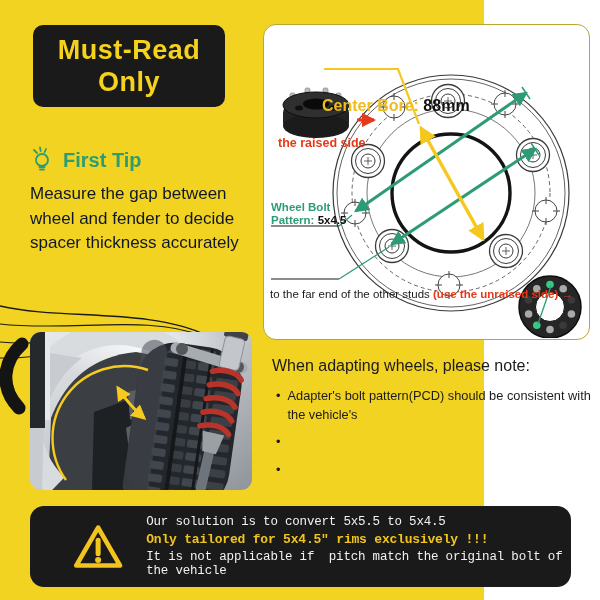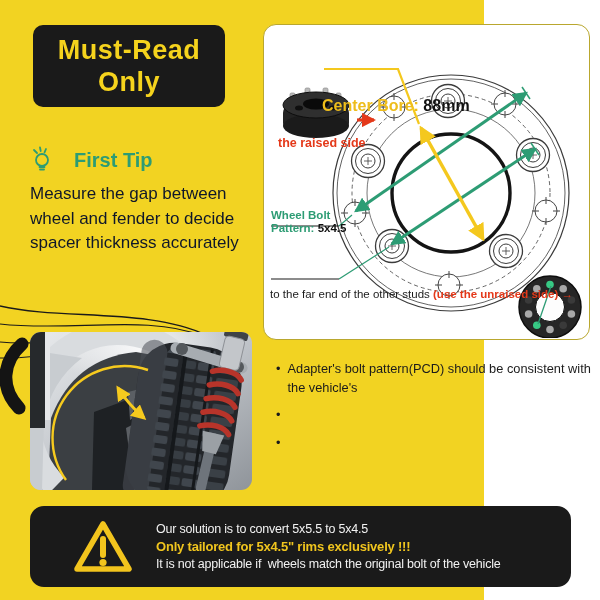--- a/index.html
+++ b/index.html
@@ -5,55 +5,55 @@
   html,body{margin:0;padding:0;}
   body{width:600px;height:600px;overflow:hidden;font-family:"Liberation Sans",sans-serif;}
   .canvas{position:relative;width:484px;height:600px;background:#F2D322;}
 
   
   .badge{position:absolute;left:33px;top:25px;width:192px;height:82px;background:#1A1A1A;
          border-radius:10px;display:flex;flex-direction:column;align-items:center;justify-content:center;}
   .badge div{color:#F5D31D;font-size:27px;font-weight:bold;line-height:1.2;letter-spacing:.5px;}
 
   
-  .tip-header{display:flex;align-items:flex-end;gap:18px;}
+  .tip-header{display:flex;align-items:flex-end;gap:7px;}
   .tip-title{color:#2D9C74;font-size:20px;font-weight:bold;}
   .tip1{position:absolute;left:30px;top:146px;width:230px;}
   .tip1 p{margin:10px 0 0 0;font-size:17px;line-height:1.45;color:#0f172a;}
   .tip2{position:absolute;left:272px;top:348px;width:320px;}
   .tip2 .intro{margin:9px 0 0 0;font-size:16px;color:#1b1b1b;}
   .tip2 ul{margin:12px 0 0 0;padding:0 0 0 4px;list-style:none;}
   .tip2 li{font-size:12.8px;line-height:1.45;color:#1b1b1b;margin-bottom:9px;display:flex;gap:7px;}
   .tip2 li .dot{font-size:12.8px;line-height:1.45;}
 
   
   .diagram{position:absolute;left:263px;top:24px;width:327px;height:316px;background:#ffffff;
            border:1.5px solid #b9a72e;border-radius:13px;box-sizing:border-box;}
   .dg-label{position:absolute;font-weight:bold;line-height:1.15;}
   .dg-centerbore{left:58px;top:24px;font-size:16px;white-space:nowrap;margin-top:48px;}
   .dg-centerbore .gold{color:#EEBD1B;}
   .dg-centerbore .blk{color:#111;}
   .dg-raised{left:14px;top:111px;font-size:12.5px;color:#E4391A;white-space:nowrap;}
   .dg-bolt{font-size:11.5px;color:#2D9C74;white-space:nowrap;}
   .dg-bolt .val{color:#111;}
-  .dg-wheelbolt{left:7px;top:176px;margin-top:8px;}
+  .dg-wheelbolt{left:7px;top:176px;}
   .dg-vehiclebolt{left:7px;top:227px;}
   .dg-note{position:absolute;left:6px;top:262px;font-size:11.5px;color:#1b1b1b;line-height:1.3;white-space:nowrap;}
   .dg-note .red{color:#E4391A;font-weight:bold;}
 
   
   .photo{position:absolute;left:30px;top:332px;width:222px;height:158px;border-radius:11px;overflow:hidden;}
 
   .deco{position:absolute;left:0;top:278px;pointer-events:none;}
 
   
   .footer{position:absolute;left:30px;top:506px;width:541px;height:81px;background:#1A1A1A;border-radius:14px;
           display:flex;align-items:center;box-sizing:border-box;padding-left:42px;gap:22px;}
   .footer .lines{display:flex;flex-direction:column;gap:3px;}
-  .footer .lines div{color:#f2f2f2;font-size:12.5px;white-space:pre-wrap;letter-spacing:-0.2px;}
+  .footer .lines div{color:#f2f2f2;font-size:12.5px;white-space:pre-wrap;letter-spacing:-0.2px;font-family:Liberation Mono, monospace;}
   .footer .lines .hl{color:#F0C51E;font-weight:bold;font-size:13px;}
 </style>
 </head>
 <body>
 
 <div class="canvas">
 
   <div class="badge">
     <div>Must-Read</div>
     <div>Only</div>
@@ -324,20 +324,21 @@
       </g>
       <defs>
         <marker id="pya" markerWidth="5" markerHeight="5" refX="4" refY="2.5" orient="auto-start-reverse" markerUnits="strokeWidth">
           <path d="M0,0 L5,2.5 L0,5 Z" fill="#F6CA1E"></path>
         </marker>
       </defs>
     </svg>
   </div>
 
   <div class="tip2">
+    <p class="intro">When adapting wheels, please note:</p>
     <ul>
       <li>
           <span class="dot">•</span>
           <span>Adapter's bolt pattern(PCD) should be consistent with the vehicle's</span>
         </li>
       <li>
           <span class="dot">•</span>
         </li>
       <li>
           <span class="dot">•</span>
@@ -347,17 +348,17 @@
 
   <div class="footer">
     <svg width="62" height="56" viewBox="0 0 62 56">
       <path d="M31,5 L57,50 L5,50 Z" fill="none" stroke="#F2C41D" stroke-width="5.5" stroke-linejoin="round"></path>
       <line x1="31" y1="20" x2="31" y2="36" stroke="#F2C41D" stroke-width="6" stroke-linecap="round"></line>
       <circle cx="31" cy="43.5" r="3.6" fill="#F2C41D"></circle>
     </svg>
     <div class="lines">
       <div>Our solution is to convert 5x5.5 to 5x4.5</div>
       <div class="hl">Only tailored for 5x4.5" rims exclusively !!!</div>
-      <div>It is not applicable if  wheels match the original bolt of the vehicle</div>
+      <div>It is not applicable if  pitch match the original bolt of the vehicle</div>
     </div>
   </div>
 
 </div>
 
 </body></html>

